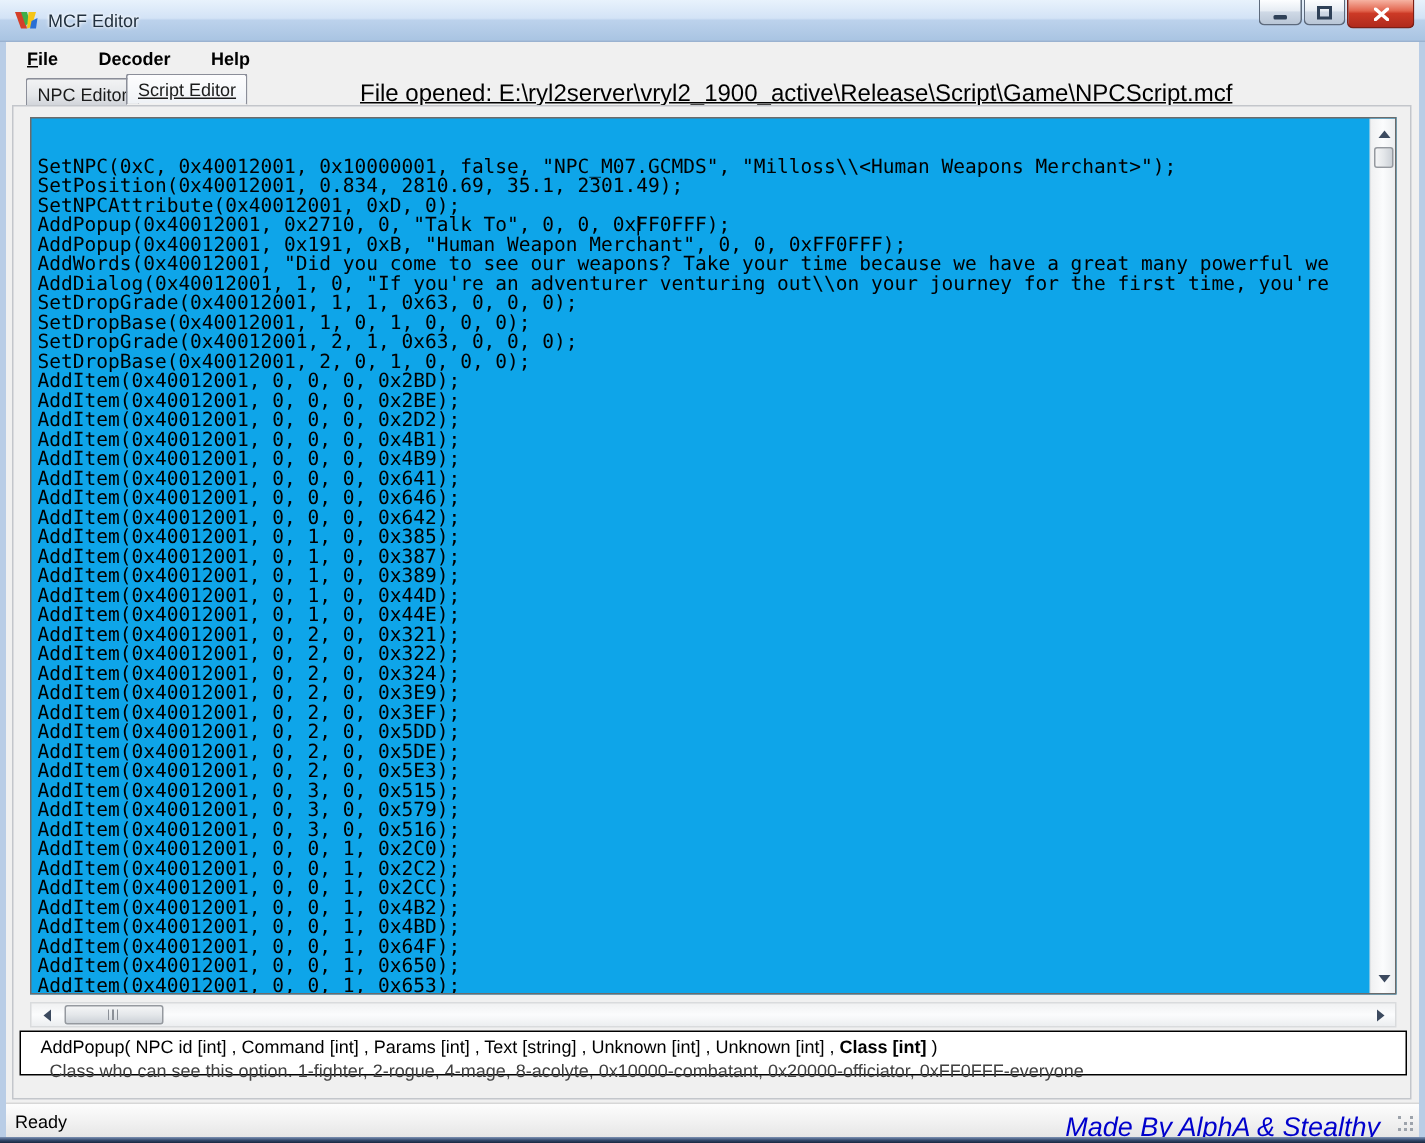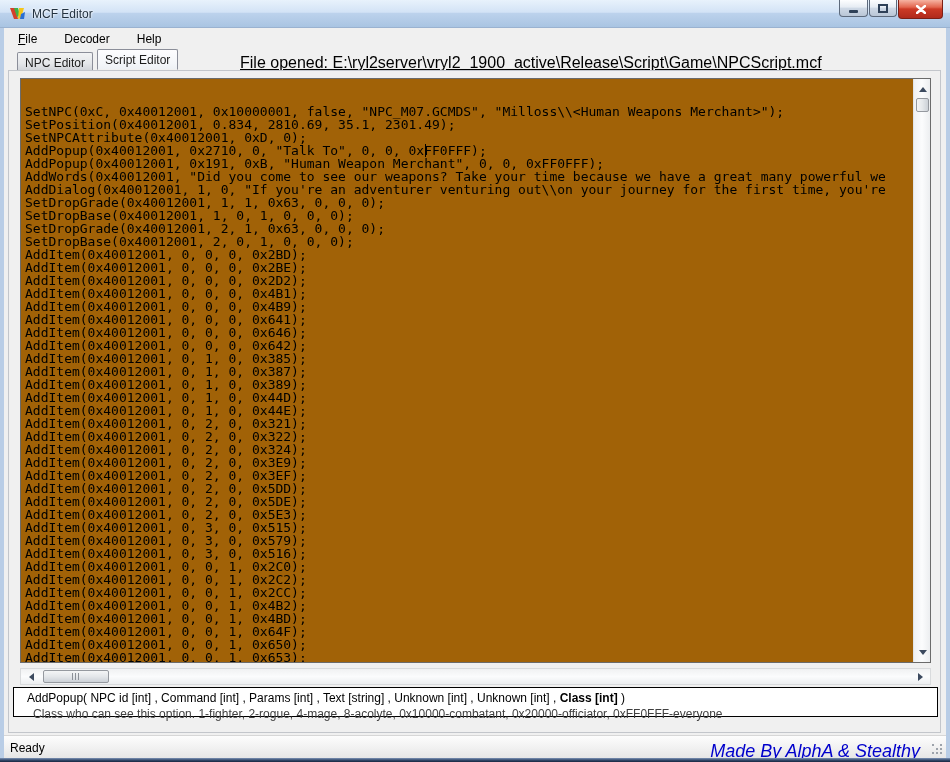--- a/index.html
+++ b/index.html
@@ -37,49 +37,50 @@
   
   .client {
     position:absolute; left:4px; top:28px; width:942px; height:730px;
     background:#f0f0f0;
   }
   .frame-bottom {
     position:absolute; left:0; bottom:0; width:950px; height:4px;
     background:linear-gradient(180deg,#7d93b5 0%,#33486b 55%,#17263f 100%);
   }
   
-  .menubar { position:absolute; left:0; top:0; width:100%; height:22px; padding-left:6px; display:flex; align-items:center; }
+  .menubar { position:absolute; left:0; top:0; width:100%; height:22px; padding-left:6px; display:flex; align-items:center;font-weight:bold; }
   .menu-item { font-size:12px; color:#000; padding:3px 8px; margin-right:11px; cursor:default; }
   .accel-first::first-letter { text-decoration:underline; }
   
   .tabstrip { position:absolute; left:0; top:22px; width:100%; height:20px; }
   .tab {
     position:absolute; bottom:0; font-size:12px; color:#1b1b1b; text-align:center;
     border:1px solid #8b8e99; border-bottom:none; border-radius:2px 2px 0 0;
     padding:3px 7px 2px 7px; cursor:pointer;
   }
   .tab.inactive {
     left:13px; height:18px;
     background:linear-gradient(180deg,#f2f3f4 0%,#e5e7ea 60%,#d2d5da 100%);
   }
   .tab.active {
-    left:93px; height:21px; z-index:2;
+    left:80px; height:21px; z-index:2;
     background:linear-gradient(180deg,#fdfdfe 0%,#f4f6f9 70%,#eef1f5 100%);
     border-bottom:1px solid #f0f0f0;
+    text-decoration:underline;
   }
   .file-label { position:absolute; left:236px; top:4px; font-size:16px; color:#000; white-space:nowrap;text-decoration:underline; }
   
   .tabpage {
     position:absolute; left:4px; top:42px; width:933px; height:663px;
     border:1px solid #c3c6cb; background:#f0f0f0; z-index:1;
   }
   
   .editor {
     position:absolute; left:11px; top:7px; width:911px; height:585px;
-    background:#a16207; border:1px solid #6b6b6b; overflow:hidden;
+    background:#0ea5e9; border:1px solid #6b6b6b; overflow:hidden;
   }
   .code {
     position:absolute; left:0; top:0; right:17px; bottom:0;
     padding:26px 0 0 4px; overflow:hidden;
     font-family:"DejaVu Sans Mono","Liberation Mono",monospace;
     font-size:13px; line-height:13px; color:#000; white-space:pre;
   }
   .caret { position:absolute; top:65px; left:calc(5px + 51ch);
     font-family:"DejaVu Sans Mono","Liberation Mono",monospace; font-size:13px;
     width:1px; height:13px; background:#000; }

